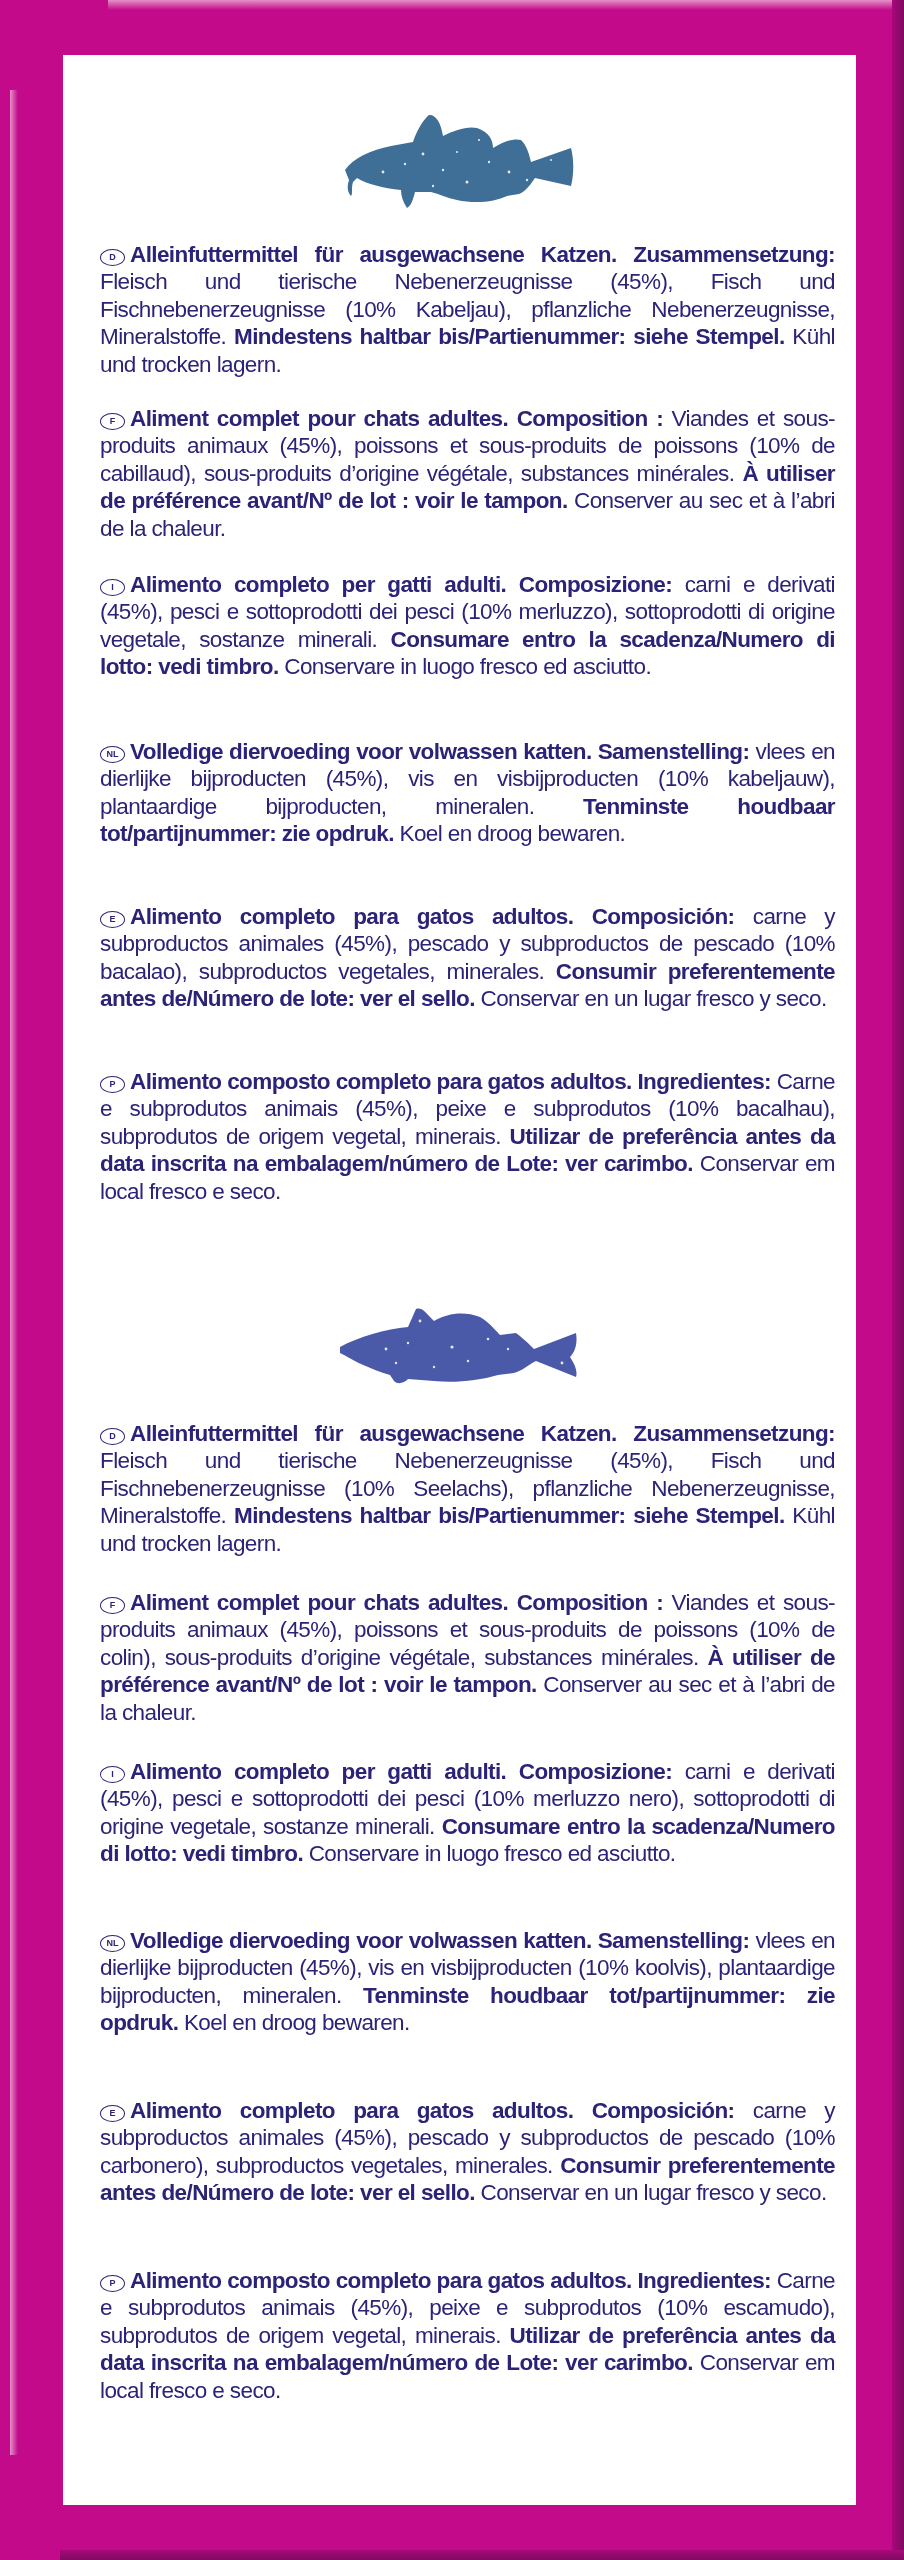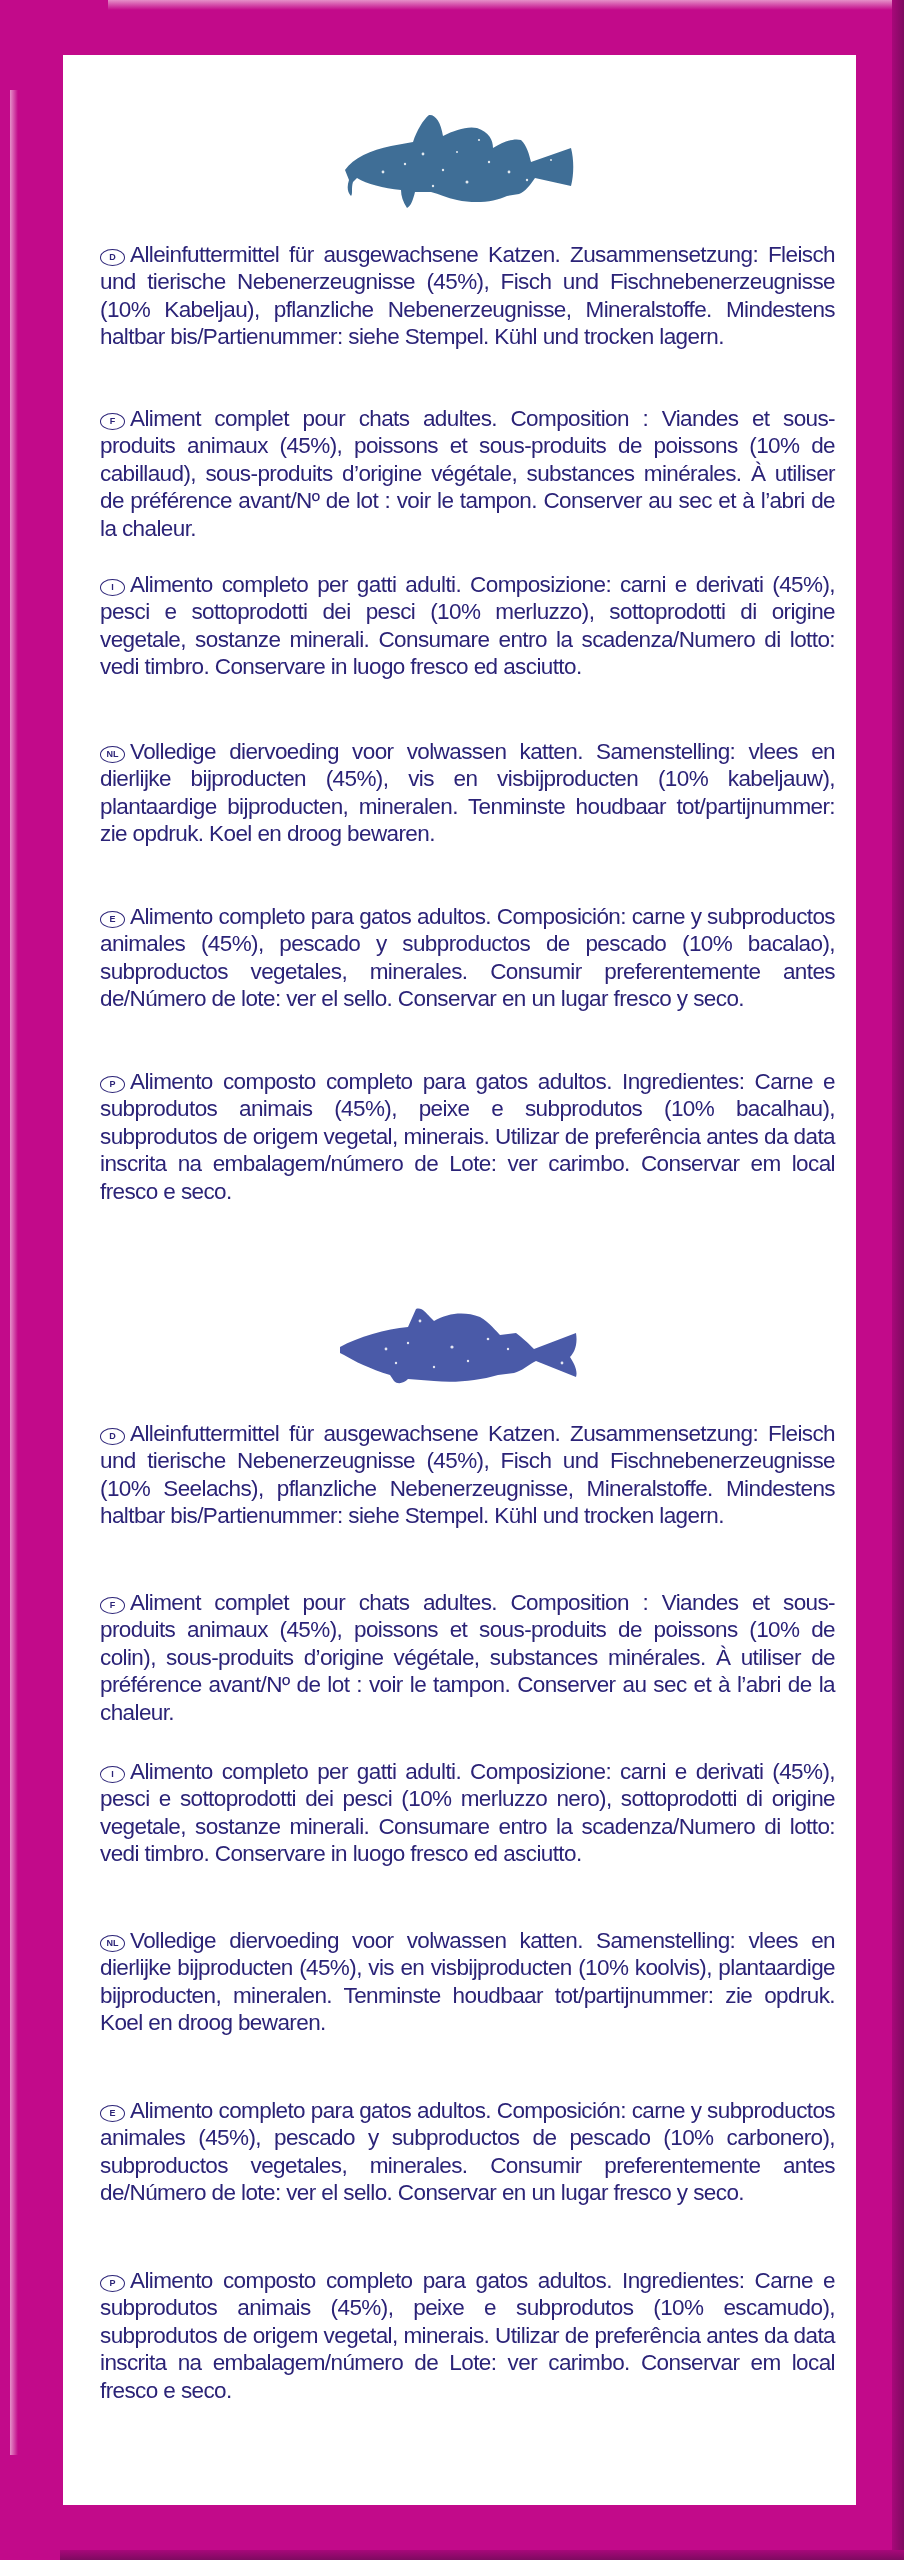--- a/index.html
+++ b/index.html
@@ -6,21 +6,21 @@
   body { width:904px; height:2560px; background:#c20a8a; position:relative; overflow:hidden; font-family:"Liberation Sans", sans-serif; }
   .frame { position:absolute; left:0; top:0; width:904px; height:2560px; }
   .bevel-top { position:absolute; left:108px; top:0; right:8px; height:10px; background:linear-gradient(#e590c8,#c20a8a); }
   .bevel-left { position:absolute; left:10px; top:90px; width:8px; bottom:105px; background:linear-gradient(90deg,#e590c8,#c20a8a); }
   .bevel-right { position:absolute; right:0; top:0; width:12px; bottom:0; background:linear-gradient(90deg,#a8087a,#7e0a60); }
   .bevel-bottom { position:absolute; left:60px; right:0; bottom:0; height:10px; background:linear-gradient(#a8087a,#7e0a60); }
   .panel { position:absolute; left:63px; top:55px; width:793px; height:2450px; background:#ffffff; }
   .fish { position:absolute; }
   .fish svg { display:block; }
   .block { position:absolute; left:100px; width:735px; color:#2b2377; font-family:"Liberation Sans", sans-serif; font-size:22.5px; line-height:27.4px; text-align:justify; letter-spacing:-0.6px; transform-origin:0 0; }
-  .block b { font-weight:400; }
+  .block b { font-weight:700; }
   .badge { display:inline-block; width:23px; height:15px; border:1.6px solid #2b2377; border-radius:50%; font-size:9px; line-height:15px; text-align:center; font-weight:700; vertical-align:2px; margin-right:5px; letter-spacing:0; box-sizing:content-box; }
 </style>
 </head>
 <body>
 
 <div class="frame">
   <div class="bevel-top"></div>
   <div class="bevel-left"></div>
   <div class="bevel-right"></div>
   <div class="bevel-bottom"></div>

